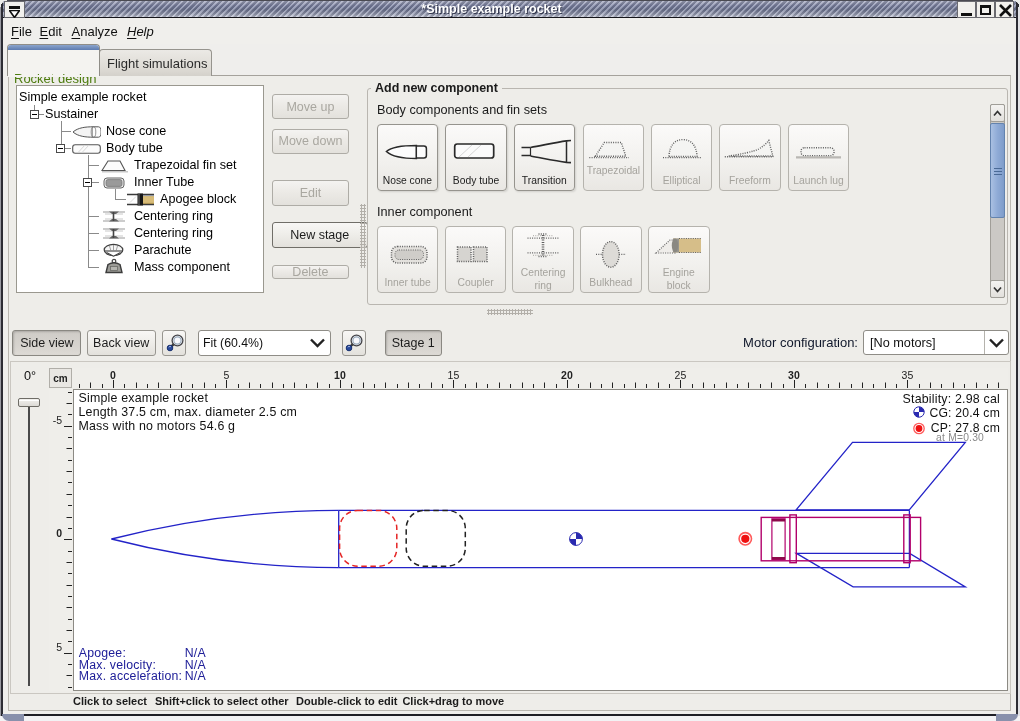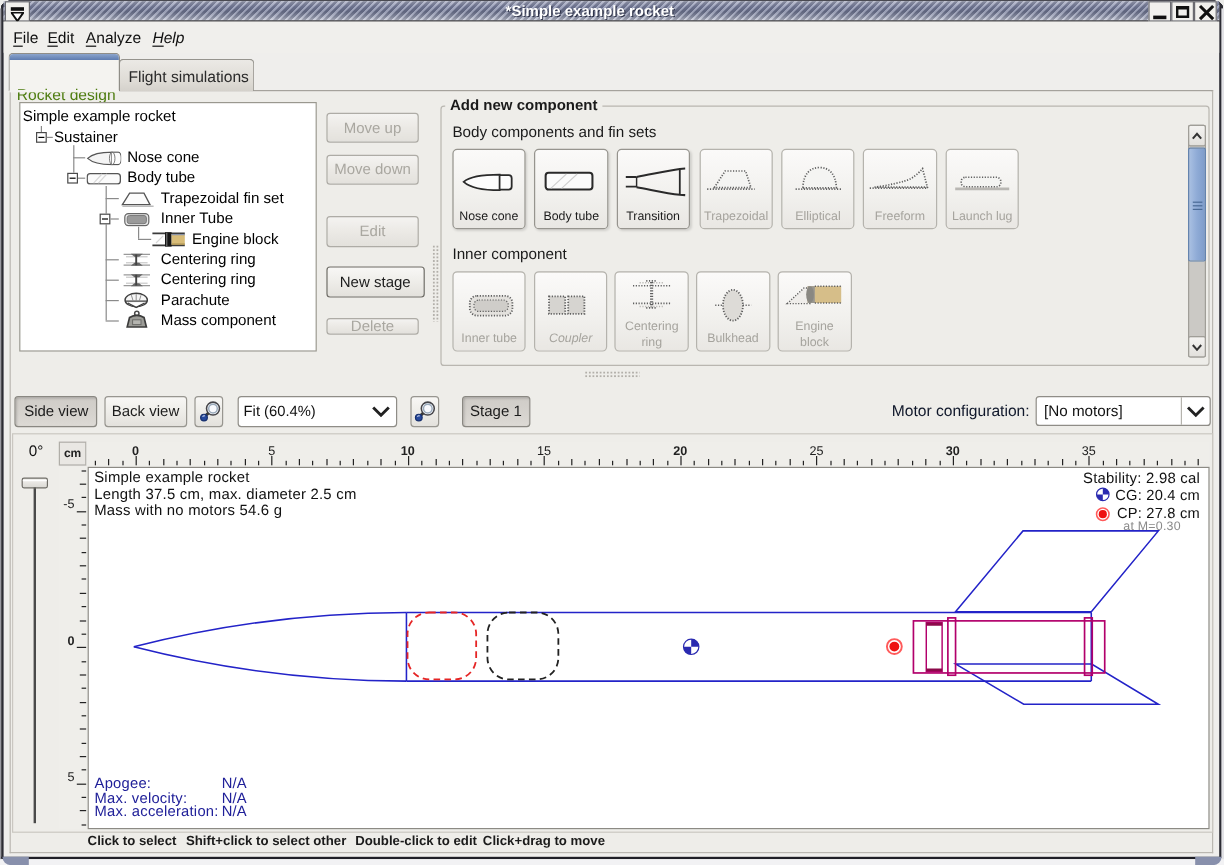--- a/index.html
+++ b/index.html
@@ -70,21 +70,21 @@
 <div class="abs" style="left:8px;top:45px;width:91px;height:4.5px;background:linear-gradient(180deg,#8ba4cc,#5e7cb0);border-radius:3px 3px 0 0;"></div>
 <div class="abs" style="left:14px;top:71px;font-size:13px;color:#4d7c0f;">Rocket design</div>
 <div class="abs" style="left:8px;top:75px;width:91px;height:2px;background:#f4f3f0;"></div>
 <div class="abs" style="left:16px;top:85px;width:248px;height:208px;background:#ffffff;border:1px solid #9a988f;"></div>
 <div class="treetxt" style="left:19px;top:89.8px;">Simple example rocket</div>
 <div class="treetxt" style="left:45px;top:106.8px;">Sustainer</div>
 <div class="treetxt" style="left:106px;top:123.80000000000001px;">Nose cone</div>
 <div class="treetxt" style="left:106px;top:140.8px;">Body tube</div>
 <div class="treetxt" style="left:134px;top:157.8px;">Trapezoidal fin set</div>
 <div class="treetxt" style="left:134px;top:174.8px;">Inner Tube</div>
-<div class="treetxt" style="left:160px;top:191.8px;">Engine block</div>
+<div class="treetxt" style="left:160px;top:191.8px;">Apogee block</div>
 <div class="treetxt" style="left:134px;top:208.8px;">Centering ring</div>
 <div class="treetxt" style="left:134px;top:225.8px;">Centering ring</div>
 <div class="treetxt" style="left:134px;top:242.8px;">Parachute</div>
 <div class="treetxt" style="left:134px;top:259.8px;">Mass component</div>
 <div class="tline" style="left:34px;top:104.5px;width:1px;height:5.5px;"></div>
 <div class="ebox" style="left:29.5px;top:110.0px;"></div>
 <div class="tline" style="left:39px;top:114.3px;width:5px;height:1px;"></div>
 <div class="tline" style="left:60.5px;top:121px;width:1px;height:23px;"></div>
 <div class="tline" style="left:60.5px;top:131.3px;width:10.5px;height:1px;"></div>
 <div class="ebox" style="left:56.0px;top:144.0px;"></div>
@@ -147,21 +147,21 @@
       <path d="M10.5,2 v6 M6.5,3 l1.5,5 M14.5,3 l-1.5,5" stroke="#8a8a8a" stroke-width="0.8" fill="none"></path>
     </svg>
 <svg class="abs" style="left:103px;top:258px;" width="22" height="16" viewBox="0 0 22 16">
       <circle cx="11" cy="3.2" r="1.8" fill="none" stroke="#4a4a4a" stroke-width="1.3"></circle>
       <path d="M3,14.5 L5,6.5 q6,-3.5 12,0 L19,14.5 z" fill="#9c9c97" stroke="#3c3c3c" stroke-width="1.4"></path>
       <rect x="7.5" y="8.5" width="7" height="4" fill="#b5b5b0" stroke="#6a6a66" stroke-width="0.8"></rect>
     </svg>
 <div class="btn dis" style="left:271.7px;top:93.8px;width:77.5px;height:25.5px;">Move up</div>
 <div class="btn dis" style="left:271.7px;top:128.5px;width:77.5px;height:25.5px;">Move down</div>
 <div class="btn dis" style="left:271.7px;top:180px;width:77.5px;height:25.5px;">Edit</div>
-<div class="btn" style="left:271.7px;top:222.3px;width:82px;height:25.5px;border-color:#706e68;">New stage</div>
+<div class="btn" style="left:271.7px;top:222.3px;width:96px;height:25.5px;border-color:#706e68;">New stage</div>
 <div class="btn dis" style="left:271.7px;top:264.6px;width:77.5px;height:14px;">Delete</div>
 <div class="abs" style="left:359.5px;top:204px;width:6px;height:64px;background-image:radial-gradient(#b2afa9 1px,transparent 1.1px);background-size:3px 3px;"></div>
 <div class="abs" style="left:487px;top:308.5px;width:46px;height:6px;background-image:radial-gradient(#b2afa9 1px,transparent 1.1px);background-size:3px 3px;"></div>
 <div class="abs" style="left:366.5px;top:88px;width:641.5px;height:216.5px;border:1px solid #b9b6b0;border-radius:3px;"></div>
 <div class="abs" style="left:371px;top:81px;background:#eeede9;padding:0 4px;font-size:12.5px;font-weight:bold;color:#1a1a1a;">Add new component</div>
 <div class="abs" style="left:377px;top:102.5px;font-size:12.7px;color:#1a1a1a;">Body components and fin sets</div>
 <div class="abs" style="left:377px;top:204.5px;font-size:12.7px;color:#1a1a1a;">Inner component</div>
 <div class="cbtn en" style="left:376.6px;top:124px;width:61.5px;height:67px;">
       <svg style="position:absolute;left:0px;top:0px;" width="58" height="40" viewBox="0 0 58 40">
         <path d="M8.4,26.5 C14,21.5 26,20.5 38.4,20.5 L38.4,33.5 C26,33.5 14,31.5 8.4,26.5 Z" fill="#fcfcfc" stroke="#2a2a2a" stroke-width="1.5"></path>
@@ -186,21 +186,21 @@
         <path d="M15.5,31 C27,33 40,36 51.5,37.3 L56,37.6" fill="none" stroke="#2a2a2a" stroke-width="1.7"></path>
         <path d="M51.5,16.2 v21" stroke="#2a2a2a" stroke-width="1.5" fill="none"></path>
       </svg>
       <div class="lab" style="top:50px;">Transition</div>
     </div>
 <div class="cbtn dis" style="left:582.7px;top:124px;width:61.5px;height:67px;">
       <svg style="position:absolute;left:0px;top:0px;" width="58" height="40" viewBox="0 0 58 40">
         <path d="M11.3,31.3 L20.3,17.5 L37.3,17.5 L41.8,31.3 Z" fill="#f4f4f2" stroke="#5f5f5f" stroke-width="1.4" stroke-dasharray="1 1.3"></path>
         <path d="M5.3,32.6 h39.6" stroke="#5f5f5f" stroke-width="1.4" stroke-dasharray="1 1.3"></path>
       </svg>
-      <div class="lab" style="top:50px;">Trapezoidal</div>
+      <div class="lab" style="top:40px;">Trapezoidal</div>
     </div>
 <div class="cbtn dis" style="left:650.9px;top:124px;width:61.5px;height:67px;">
       <svg style="position:absolute;left:0px;top:0px;" width="62" height="40" viewBox="0 0 62 40">
         <path d="M17,31.5 C17.5,20 23,14.6 31,14.6 C39,14.6 44.5,20 45,31.5 Z" fill="#f4f4f2" stroke="#5f5f5f" stroke-width="1.4" stroke-dasharray="1 1.3"></path>
         <path d="M11,32.6 h38" stroke="#5f5f5f" stroke-width="1.4" stroke-dasharray="1 1.3"></path>
       </svg>
       <div class="lab" style="top:50px;">Elliptical</div>
     </div>
 <div class="cbtn dis" style="left:719.2px;top:124px;width:61.5px;height:67px;">
       <svg style="position:absolute;left:0px;top:0px;" width="58" height="40" viewBox="0 0 58 40">
@@ -216,21 +216,21 @@
       </svg>
       <div class="lab" style="top:50px;">Launch lug</div>
     </div>
 <div class="cbtn dis" style="left:376.9px;top:226px;width:61.5px;height:67px;">
       <svg style="position:absolute;left:0px;top:0px;" width="62" height="44" viewBox="0 0 62 44">
         <rect x="13.5" y="19.5" width="35.5" height="16.5" rx="6" fill="#e3e1dd" stroke="#5f5f5f" stroke-width="1.5" stroke-dasharray="1 1.3"></rect>
         <rect x="17" y="23" width="28.5" height="9.5" rx="4" fill="#cfcdc9" stroke="#5f5f5f" stroke-width="1" stroke-dasharray="1 1.3"></rect>
       </svg>
       <div class="lab" style="top:50px;">Inner  tube</div>
     </div>
-<div class="cbtn dis" style="left:444.8px;top:226px;width:61.5px;height:67px;font-style:italic;">
+<div class="cbtn dis" style="left:444.8px;top:226px;width:61.5px;height:67px;">
       <svg style="position:absolute;left:0px;top:0px;" width="54" height="44" viewBox="0 0 54 44">
         <rect x="11.5" y="20" width="13.5" height="14.5" fill="#d6d4d0" stroke="#5f5f5f" stroke-width="1.5" stroke-dasharray="1 1.3"></rect>
         <rect x="27.5" y="20" width="13.5" height="14.5" fill="#d6d4d0" stroke="#5f5f5f" stroke-width="1.5" stroke-dasharray="1 1.3"></rect>
       </svg>
       <div class="lab" style="top:50px;">Coupler</div>
     </div>
 <div class="cbtn dis" style="left:512.4px;top:226px;width:61.5px;height:67px;">
       <svg style="position:absolute;left:0px;top:0px;" width="60" height="38" viewBox="0 0 60 38">
         <path d="M14.5,11.2 h31 M14.5,25.8 h31" stroke="#5f5f5f" stroke-width="1.3" stroke-dasharray="1 1.3"></path>
         <path d="M20,8.6 h20 M20,28.4 h20" stroke="#b9b7b3" stroke-width="1.2" stroke-dasharray="1 1.3"></path>

